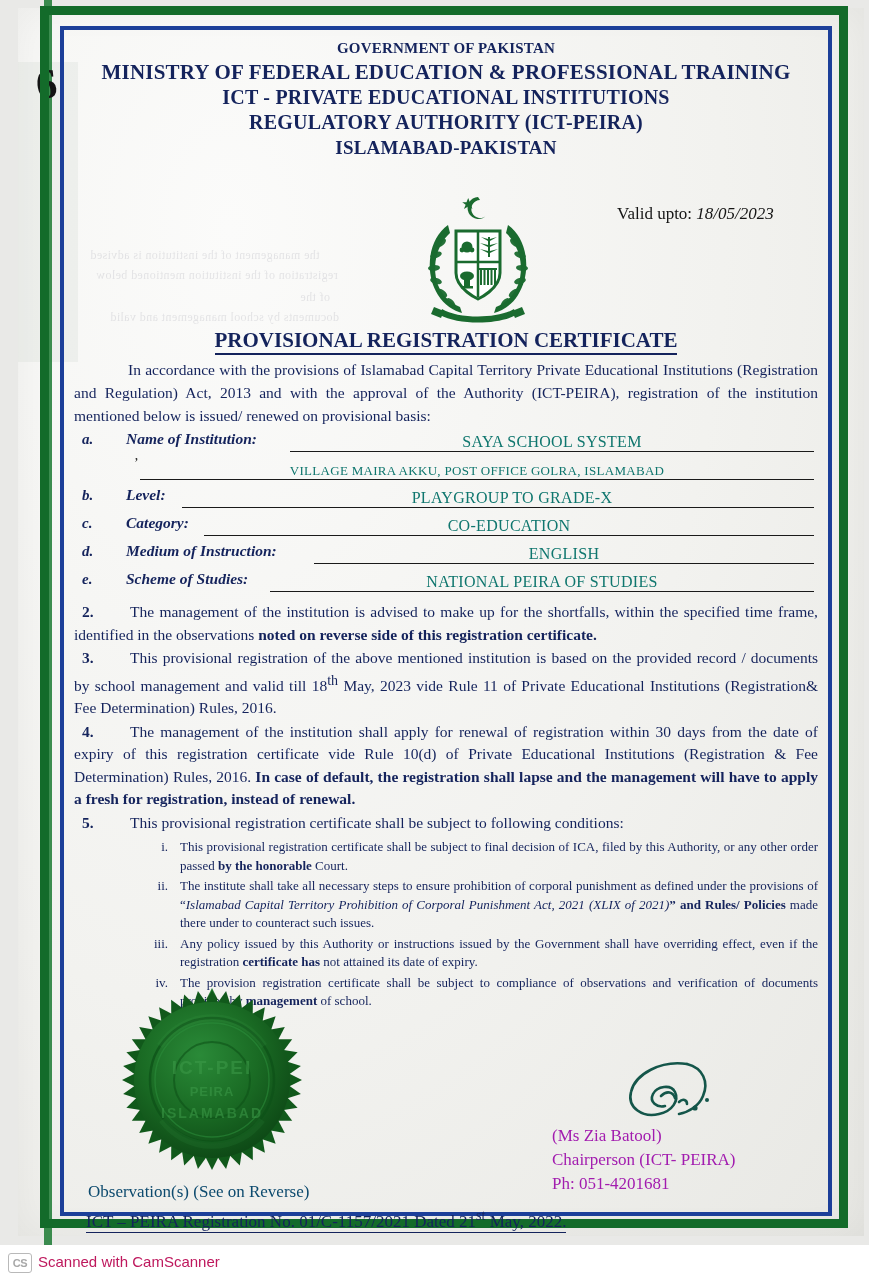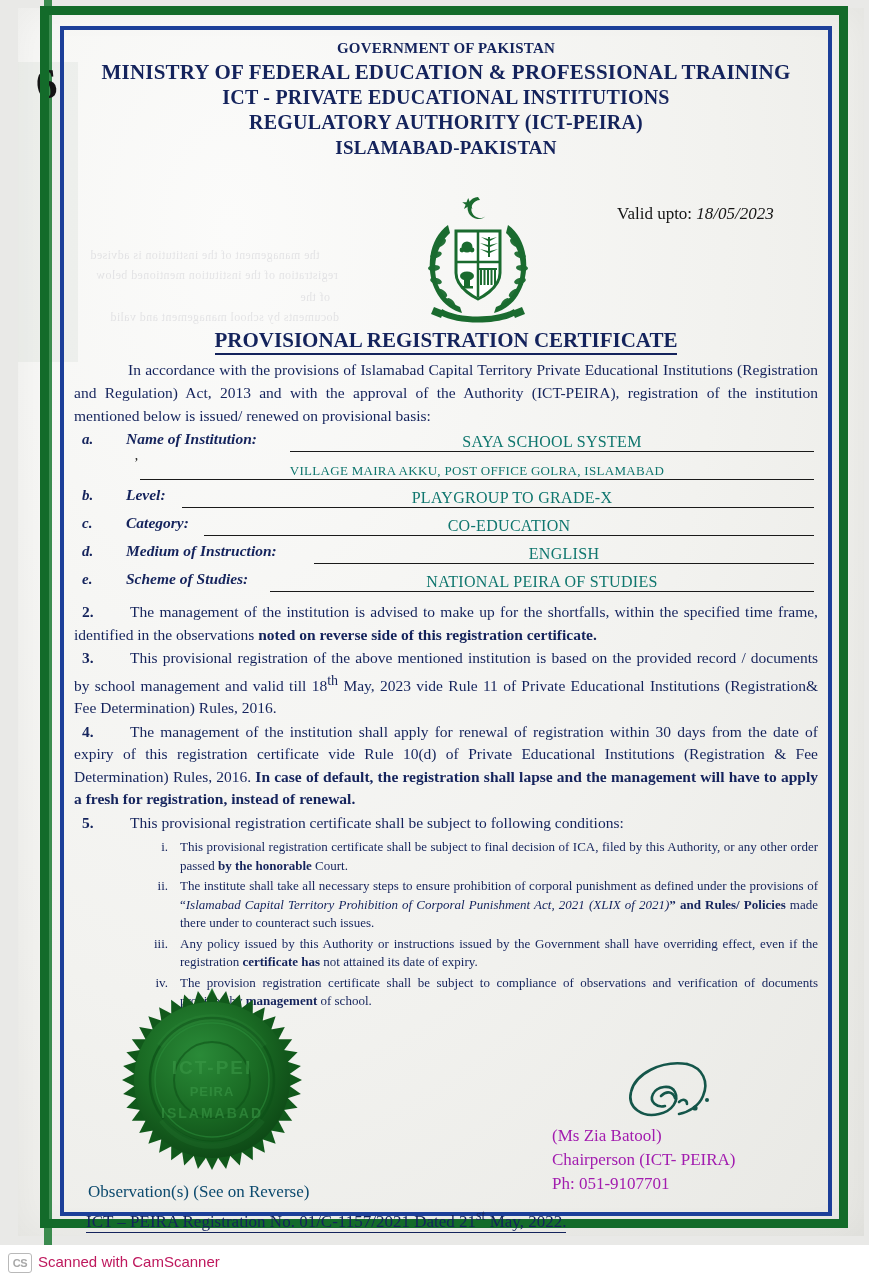--- a/index.html
+++ b/index.html
@@ -389,21 +389,21 @@
                    C80 28 66 30 62 38 C58 46 66 52 74 50"></path>
           <path d="M96 8 C112 12 118 26 112 40 C108 50 98 56 88 58"></path>
           <path d="M70 40 C76 34 82 36 84 42"></path>
           <path d="M88 46 C92 42 96 44 96 48"></path>
         </g>
         <circle cx="104" cy="52" r="2.6" fill="#14564a"></circle>
         <circle cx="116" cy="44" r="2.0" fill="#14564a"></circle>
       </svg>
       <div class="sigline">(Ms Zia Batool)</div>
       <div class="sigline">Chairperson (ICT- PEIRA)</div>
-      <div class="sigline">Ph: 051-9107701</div>
+      <div class="sigline">Ph: 051-4201681</div>
     </div>
 
     <div id="obsline">Observation(s) (See on Reverse)</div>
     <div id="regline">
       <span>
         <span>ICT – PEIRA Registration No. 01/C-1157/2021 Dated 21</span><sup>st</sup><span> May, 2022.</span>
       </span>
     </div>
 
   </div>

